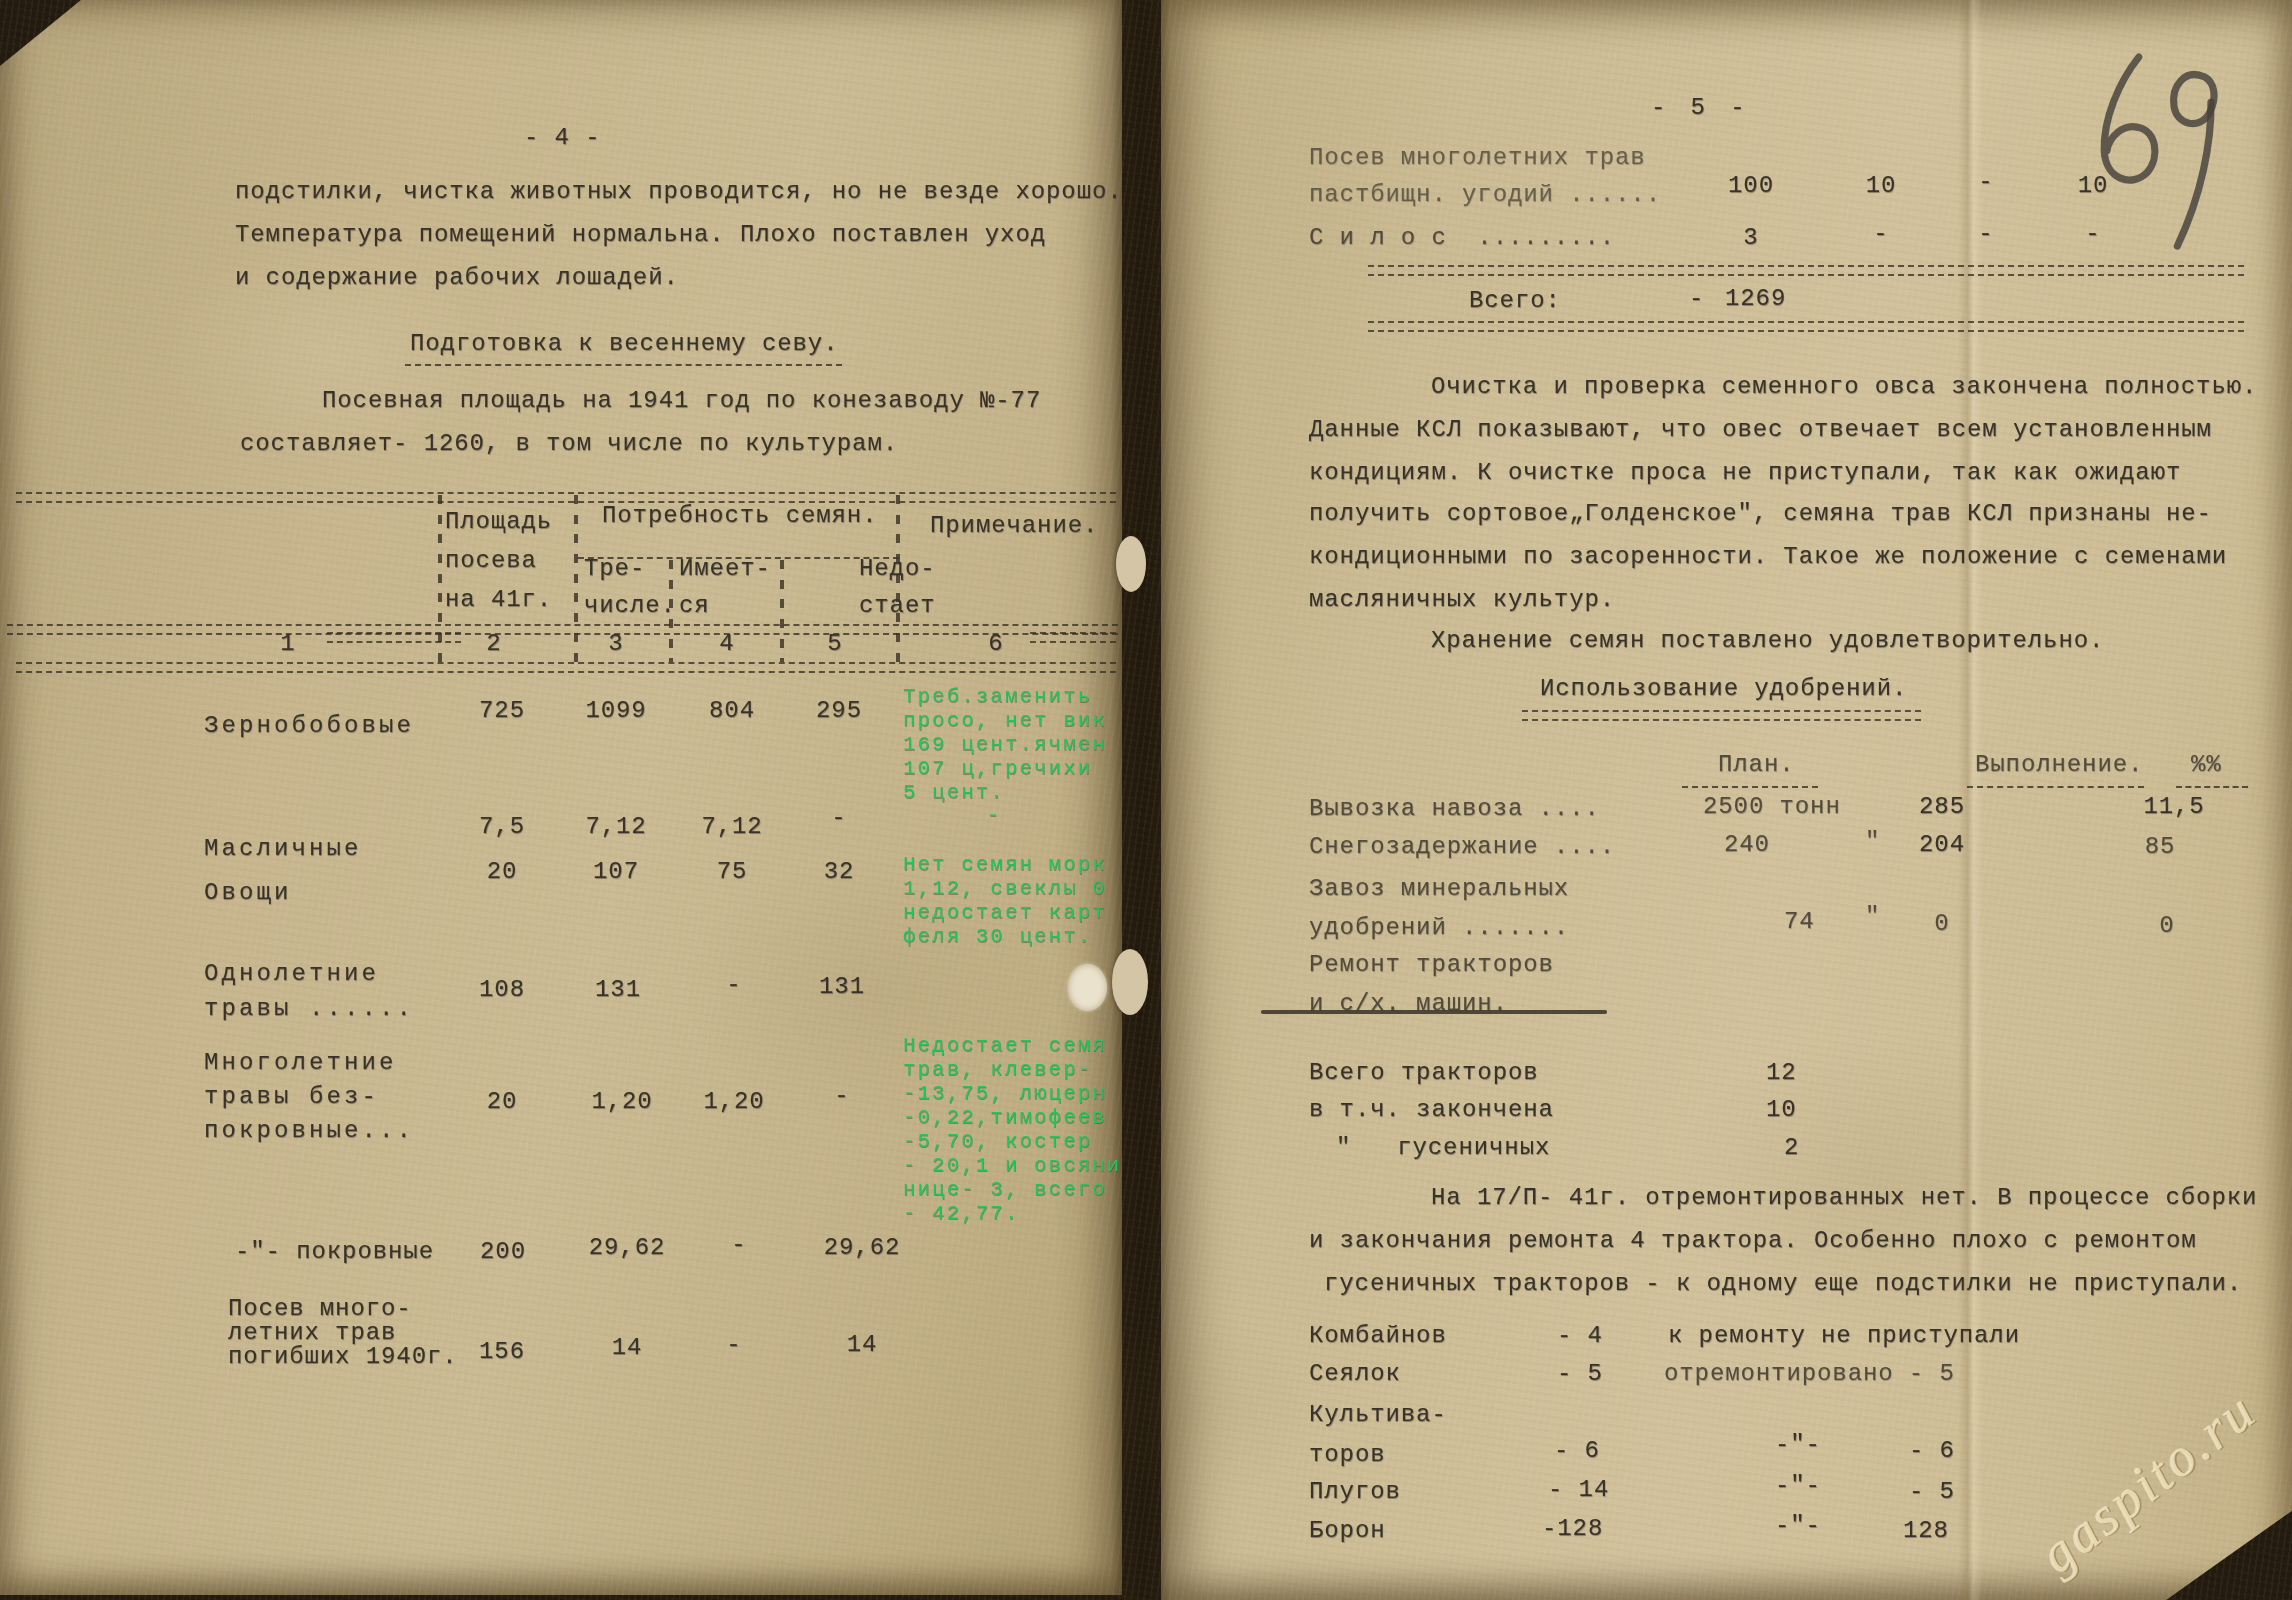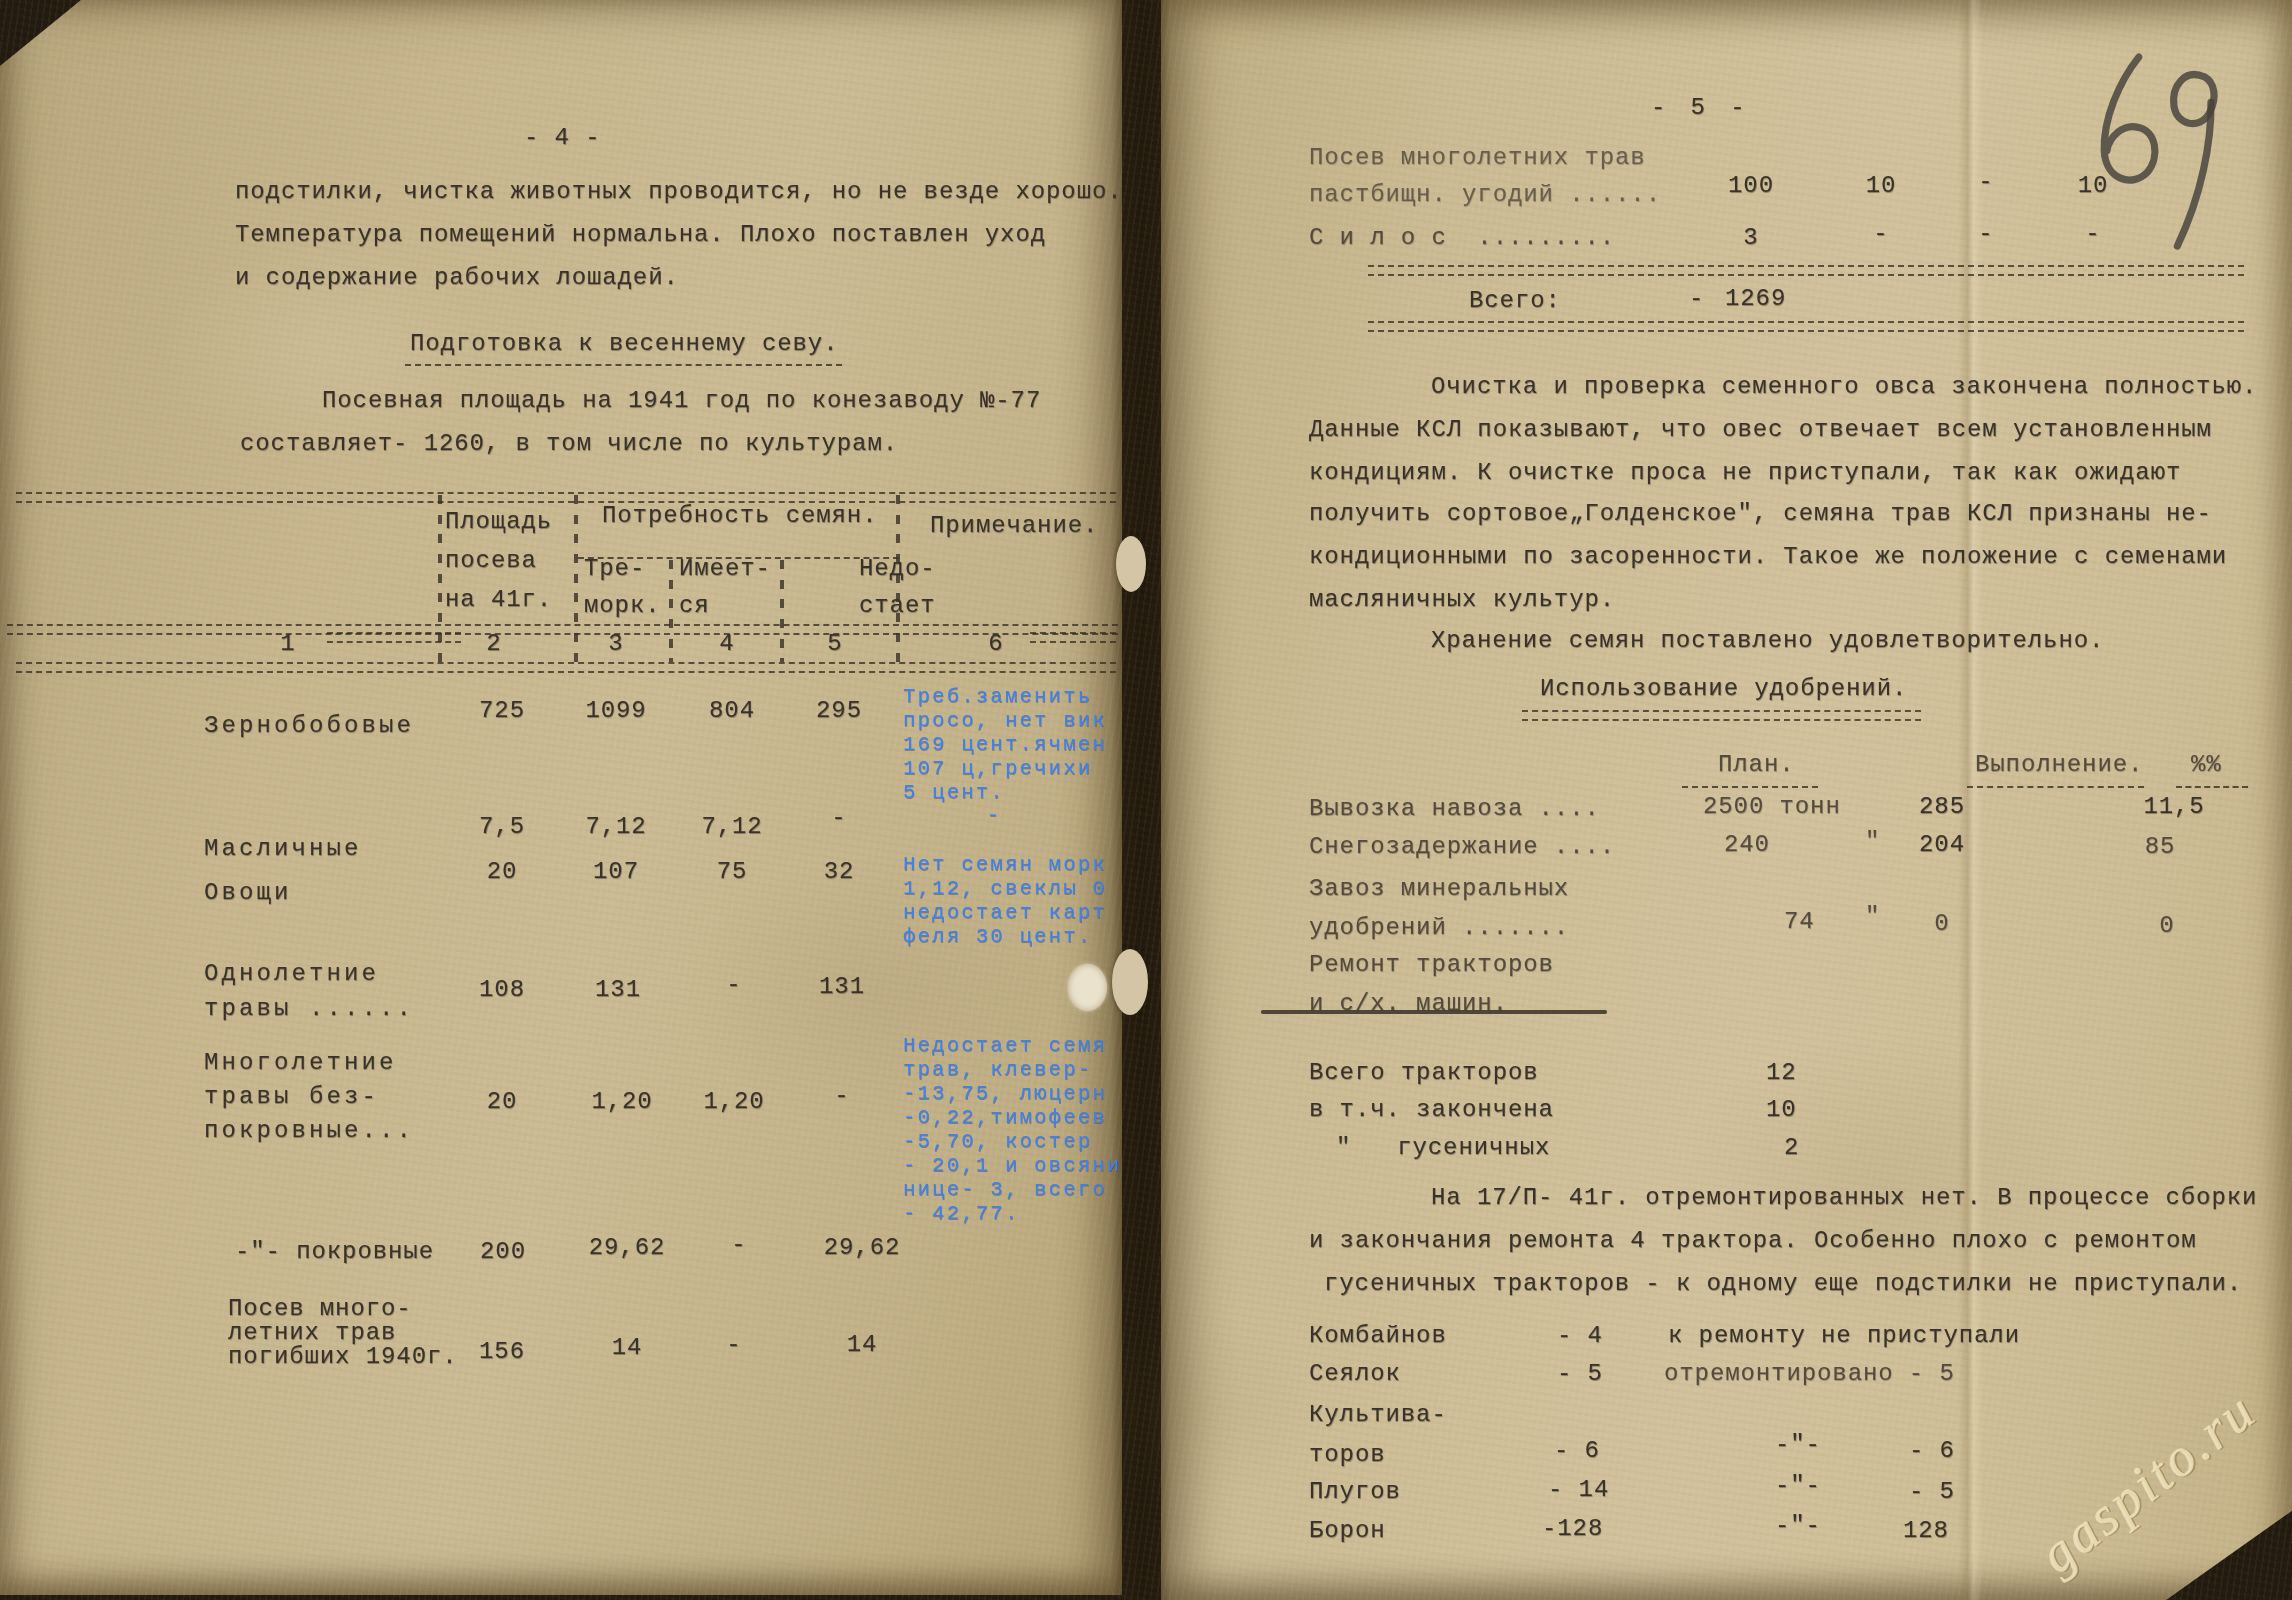--- a/index.html
+++ b/index.html
@@ -24,21 +24,21 @@
     radial-gradient(233px 161px at 14% 22%,rgba(255,246,220,.10),transparent 70%),
     radial-gradient(269px 197px at 38% 62%,rgba(110,88,46,.08),transparent 70%),
     radial-gradient(215px 179px at 66% 30%,rgba(255,246,220,.08),transparent 70%),
     radial-gradient(304px 215px at 82% 74%,rgba(110,88,46,.09),transparent 70%),
     radial-gradient(179px 143px at 52% 88%,rgba(110,88,46,.07),transparent 70%);}
   .crease{left:1958px;top:0;width:25px;height:1600px;z-index:3;
     background:linear-gradient(90deg,transparent,rgba(120,96,52,.22) 38%,rgba(255,246,216,.22) 62%,transparent);}
   .txt{position:absolute;z-index:5;}
   .t{font-size:24px;line-height:1.15;color:#38322a;letter-spacing:0.9px;white-space:pre-wrap;
      text-shadow:0.6px 0.8px 0.7px rgba(54,46,34,.45);}
-  .sm{font-size:20.6px;color:#3b82f6;letter-spacing:2.2px;white-space:pre-wrap;
+  .sm{font-size:20.6px;color:#22c55e;letter-spacing:2.2px;white-space:pre-wrap;
      text-shadow:0.5px 0.6px 0.6px rgba(54,46,34,.4);}
   .sp3{letter-spacing:3.1px;}
   .c{transform:translateX(-50%);}
   .lh48{line-height:43px;}
   .f1{opacity:.82;}
   .f2{opacity:.68;filter:blur(0.4px);}
   .eq{position:absolute;z-index:4;height:7.2px;border-top:2.7px dashed rgba(55,48,36,.78);border-bottom:2.7px dashed rgba(55,48,36,.78);}
   .dash{position:absolute;z-index:4;border-top:2.7px dashed rgba(55,48,36,.8);}
   .vdot{position:absolute;z-index:4;width:3.6px;
     background-image:repeating-linear-gradient(180deg,rgba(55,48,36,.8) 0 9px,transparent 9px 19.7px);}
@@ -84,21 +84,21 @@
 <div class="vdot" style="left:574px;top:495px;height:167px;"></div>
 <div class="vdot" style="left:669px;top:560px;height:102px;"></div>
 <div class="vdot" style="left:780px;top:560px;height:102px;"></div>
 <div class="vdot" style="left:896px;top:495px;height:167px;"></div>
 
 <div class="txt t" style="left:445px;top:502px;line-height:39px;">Площадь
 посева
 на 41г.</div>
 <div class="txt t" style="left:602px;top:502px;">Потребность семян.</div>
 <div class="txt t" style="left:584px;top:550px;line-height:37px;">Тре-
-морк.</div>
+числе.</div>
 <div class="txt t" style="left:679px;top:550px;line-height:37px;">Имеет-
 ся</div>
 <div class="txt t" style="left:824px;top:550px;line-height:37px;margin-left:35px;">Недо-
 стает</div>
 <div class="txt t" style="left:930px;top:512px;">Примечание.</div>
 <div class="txt t c" style="left:288px;top:630px;">1</div>
 <div class="txt t c" style="left:494px;top:630px;">2</div>
 <div class="txt t c" style="left:616px;top:630px;">3</div>
 <div class="txt t c" style="left:727px;top:630px;">4</div>
 <div class="txt t c" style="left:835px;top:630px;">5</div>

